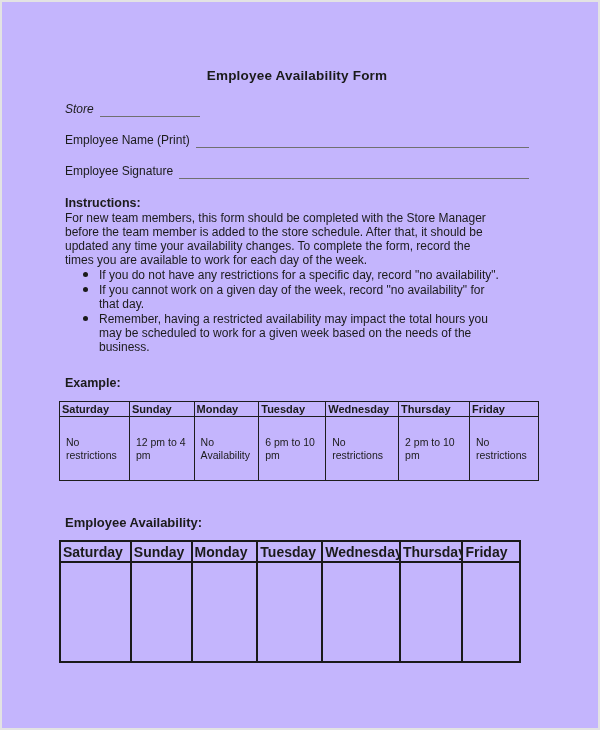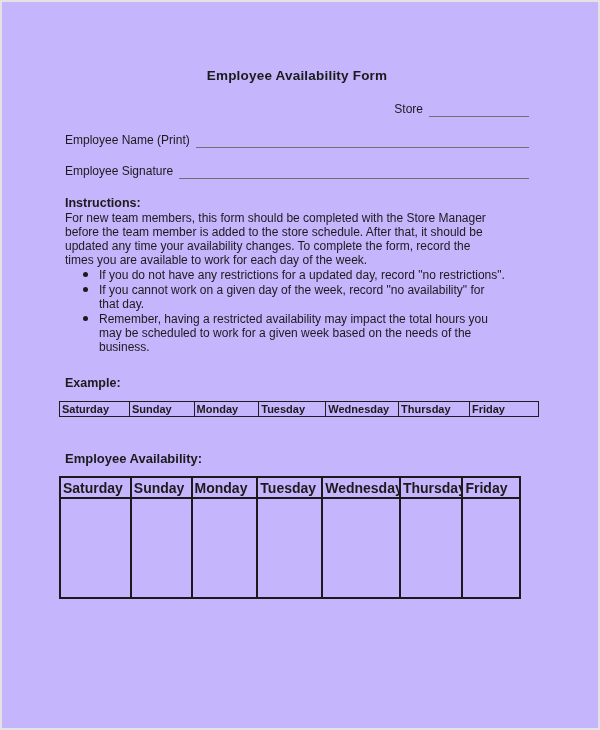--- a/index.html
+++ b/index.html
@@ -16,22 +16,23 @@
 
   .title {
     text-align: center;
     font-weight: bold;
     font-size: 13.5px;
     letter-spacing: 0.2px;
   }
 
   .fields-row {
     display: flex;
-    justify-content: flex-end;
+    justify-content: space-between;
     margin: 19px 6px 0 6px;
+    font-style: italic;
   }
   .field { display: flex; align-items: flex-end; font-size: 12px; }
   .field .label { white-space: nowrap; padding-bottom: 1px; }
   .blank {
     display: inline-block;
     border-bottom: 1.5px solid #707070;
     height: 14px;
     margin-left: 6px;
   }
   .blank-store { width: 100px; }
@@ -90,21 +91,21 @@
 
   <div class="para">
     <div class="line">For new team members, this form should be completed with the Store Manager</div>
     <div class="line">before the team member is added to the store schedule. After that, it should be</div>
     <div class="line">updated any time your availability changes. To complete the form, record the</div>
     <div class="line">times you are available to work for each day of the week.</div>
   </div>
 
   <ul class="bullets">
     <li>
-      <div class="line">If you do not have any restrictions for a updated day, record "no restrictions".</div>
+      <div class="line">If you do not have any restrictions for a specific day, record "no availability".</div>
     </li>
     <li>
       <div class="line">If you cannot work on a given day of the week, record "no availability" for</div>
       <div class="line">that day.</div>
     </li>
     <li>
       <div class="line">Remember, having a restricted availability may impact the total hours you</div>
       <div class="line">may be scheduled to work for a given week based on the needs of the</div>
       <div class="line">business.</div>
     </li>
@@ -124,20 +125,29 @@
     </colgroup>
     <tbody>
         <tr>
       <th>Saturday</th>
       <th>Sunday</th>
       <th>Monday</th>
       <th>Tuesday</th>
       <th>Wednesday</th>
       <th>Thursday</th>
       <th>Friday</th>
+    </tr>
+    <tr>
+      <td>No restrictions</td>
+      <td>12 pm to 4 pm</td>
+      <td>No Availability</td>
+      <td>6 pm to 10 pm</td>
+      <td>No restrictions</td>
+      <td>2 pm to 10 pm</td>
+      <td>No restrictions</td>
     </tr>
   </tbody>
     </table>
 
   <div class="heading heading-availability">Employee Availability:</div>
 
   <table class="tbl tbl-avail">
     <colgroup>
       <col style="width:15.4%">
         <col style="width:13.2%">

